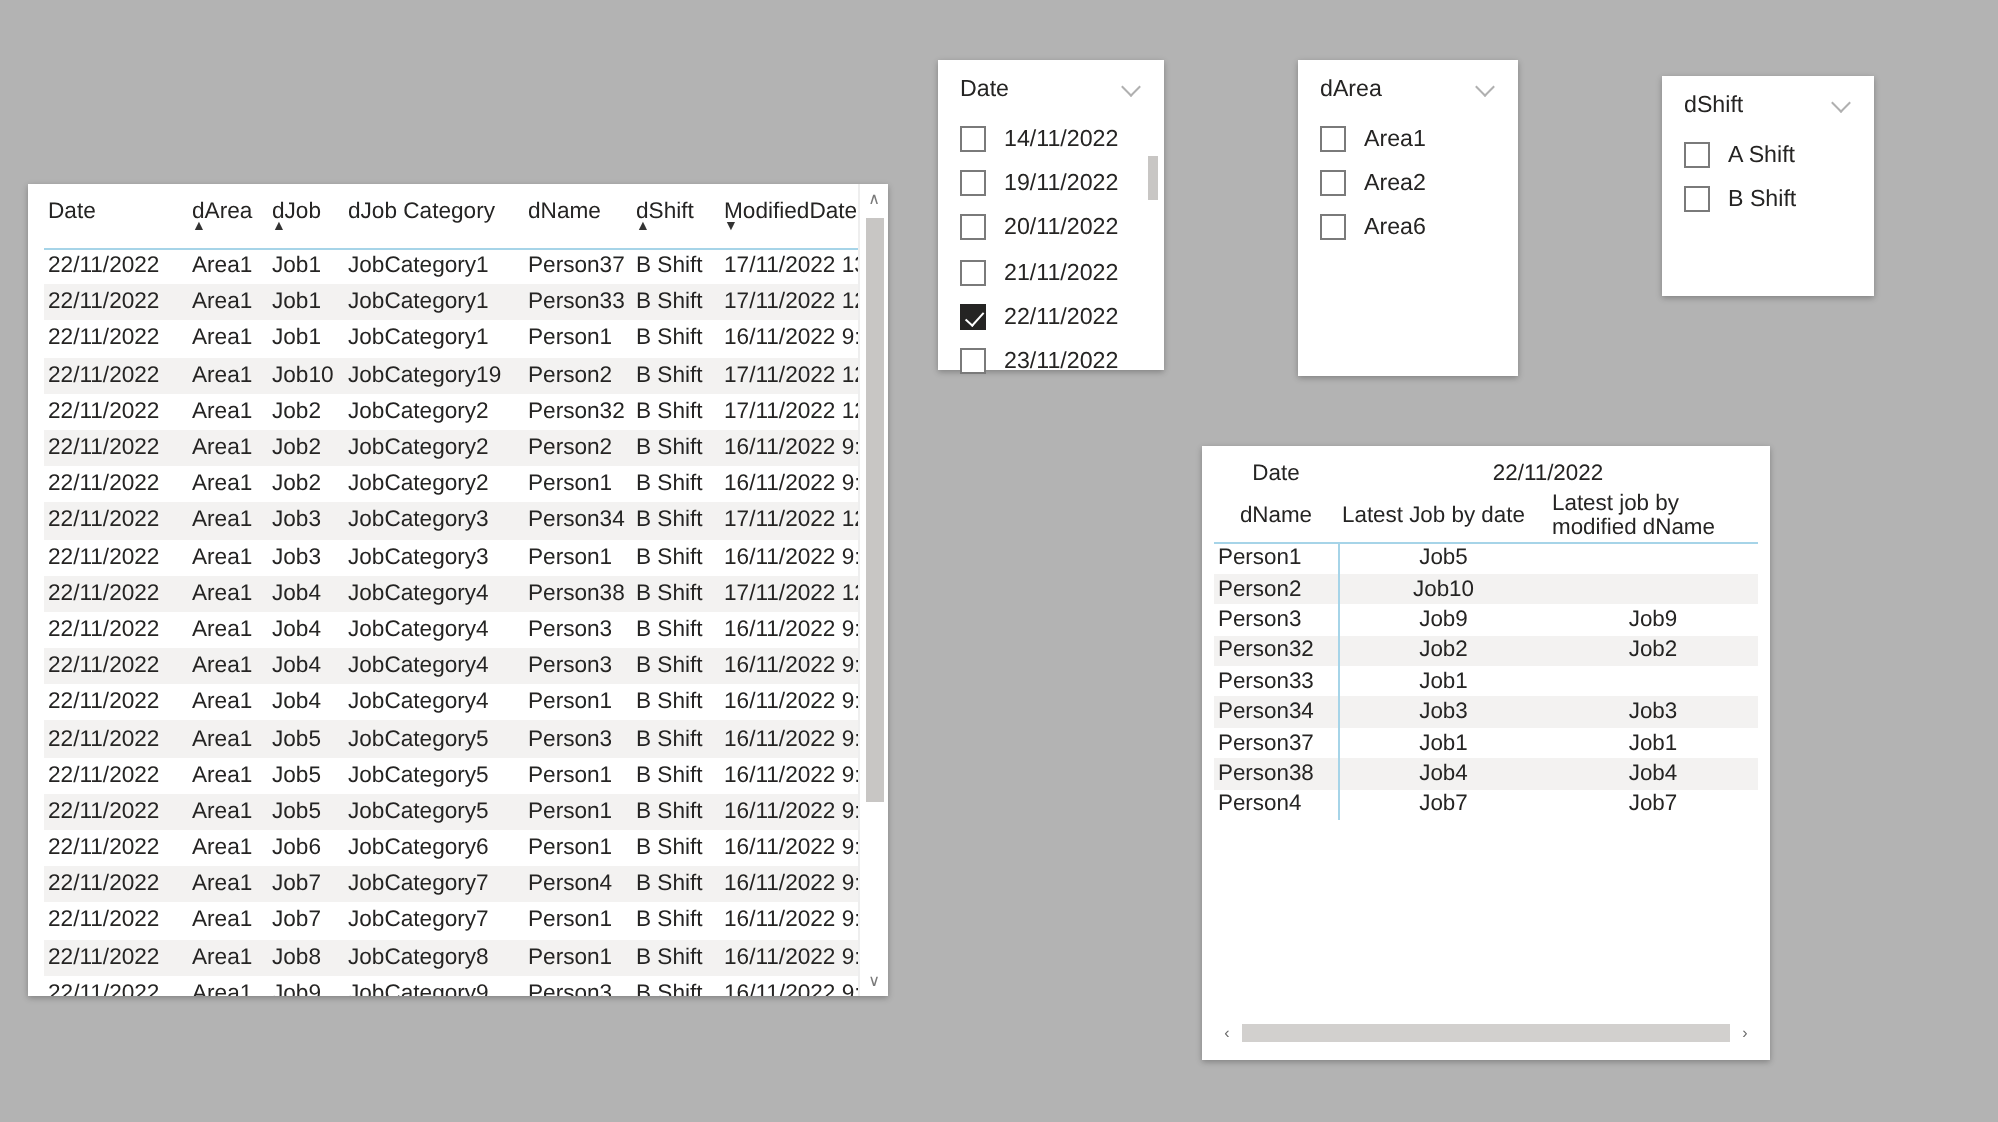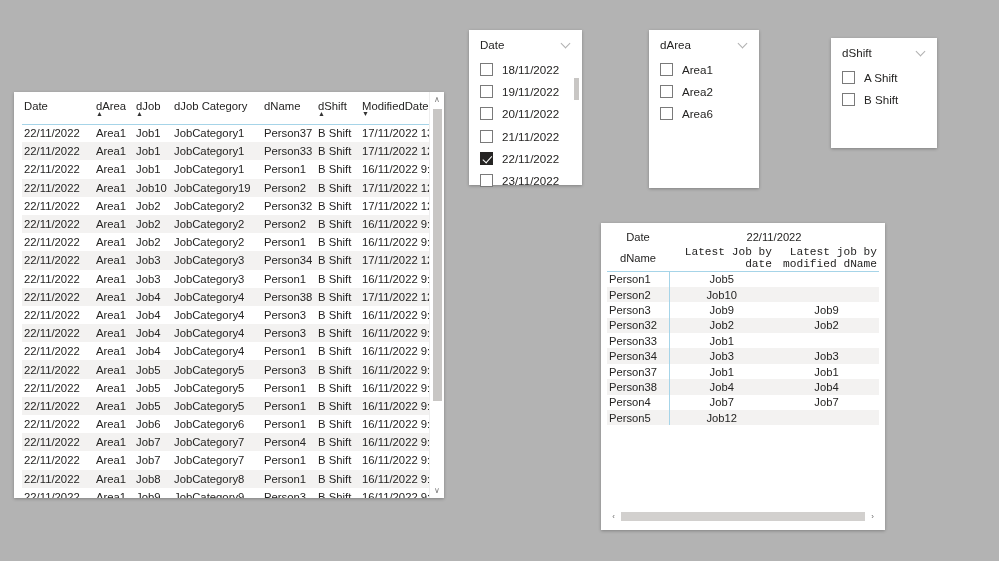--- a/index.html
+++ b/index.html
@@ -201,21 +201,21 @@
     padding: 1px 2px;
     height: 17px;
     color: #252423;
     font-size: 11.2px;
   }
   .mx-c1 { width: 62px; }
   .mx-c2 { width: 104px; }
   .mx-c3 { width: 106px; }
   .mx-rowhdr-top { text-align: center; }
   .mx-colgroup   { text-align: center; }
-  .mx-sub        { text-align: right; font-family: Liberation Mono, monospace; }
+  .mx-sub        { text-align: left; }
   .mx-hdr-bottom th { border-bottom: 1.4px solid #a6d4e8; padding-bottom: 4px; }
   table.mx td {
     padding: 1px 2px;
     height: 15.4px;
     font-size: 11.2px;
     color: #252423;
   }
   table.mx tbody tr:nth-child(even) { background: #f3f2f1; }
   .mx-name { text-align: left; padding-left: 3px; border-right: 1.2px solid #a6d4e8; }
   .mx-val  { text-align: center; }
@@ -469,21 +469,21 @@
 </div>
 
 <div class="panel slicer" id="slicer-date">
   <div class="slicer-head">
     <span class="slicer-title">Date</span>
     <span class="chev"></span>
   </div>
   <div id="slicer-date-items">
       <div class="slicer-item">
         <span class="cbox"></span>
-        <span class="slicer-label">18/11/2022</span>
+        <span class="slicer-label">14/11/2022</span>
       </div>
       <div class="slicer-item">
         <span class="cbox"></span>
         <span class="slicer-label">19/11/2022</span>
       </div>
       <div class="slicer-item">
         <span class="cbox"></span>
         <span class="slicer-label">20/11/2022</span>
       </div>
       <div class="slicer-item">
@@ -595,25 +595,20 @@
           <tr>
             <td class="mx-c1 mx-name">Person38</td>
             <td class="mx-c2 mx-val">Job4</td>
             <td class="mx-c3 mx-val">Job4</td>
           </tr>
           <tr>
             <td class="mx-c1 mx-name">Person4</td>
             <td class="mx-c2 mx-val">Job7</td>
             <td class="mx-c3 mx-val">Job7</td>
           </tr>
-          <tr>
-            <td class="mx-c1 mx-name">Person5</td>
-            <td class="mx-c2 mx-val">Job12</td>
-            <td class="mx-c3 mx-val"></td>
-          </tr>
         </tbody>
     </table>
   </div>
   <div class="hscroll">
     <div class="harrow">‹</div>
     <div class="htrack">
       <div class="hthumb"></div>
     </div>
     <div class="harrow">›</div>
   </div>

